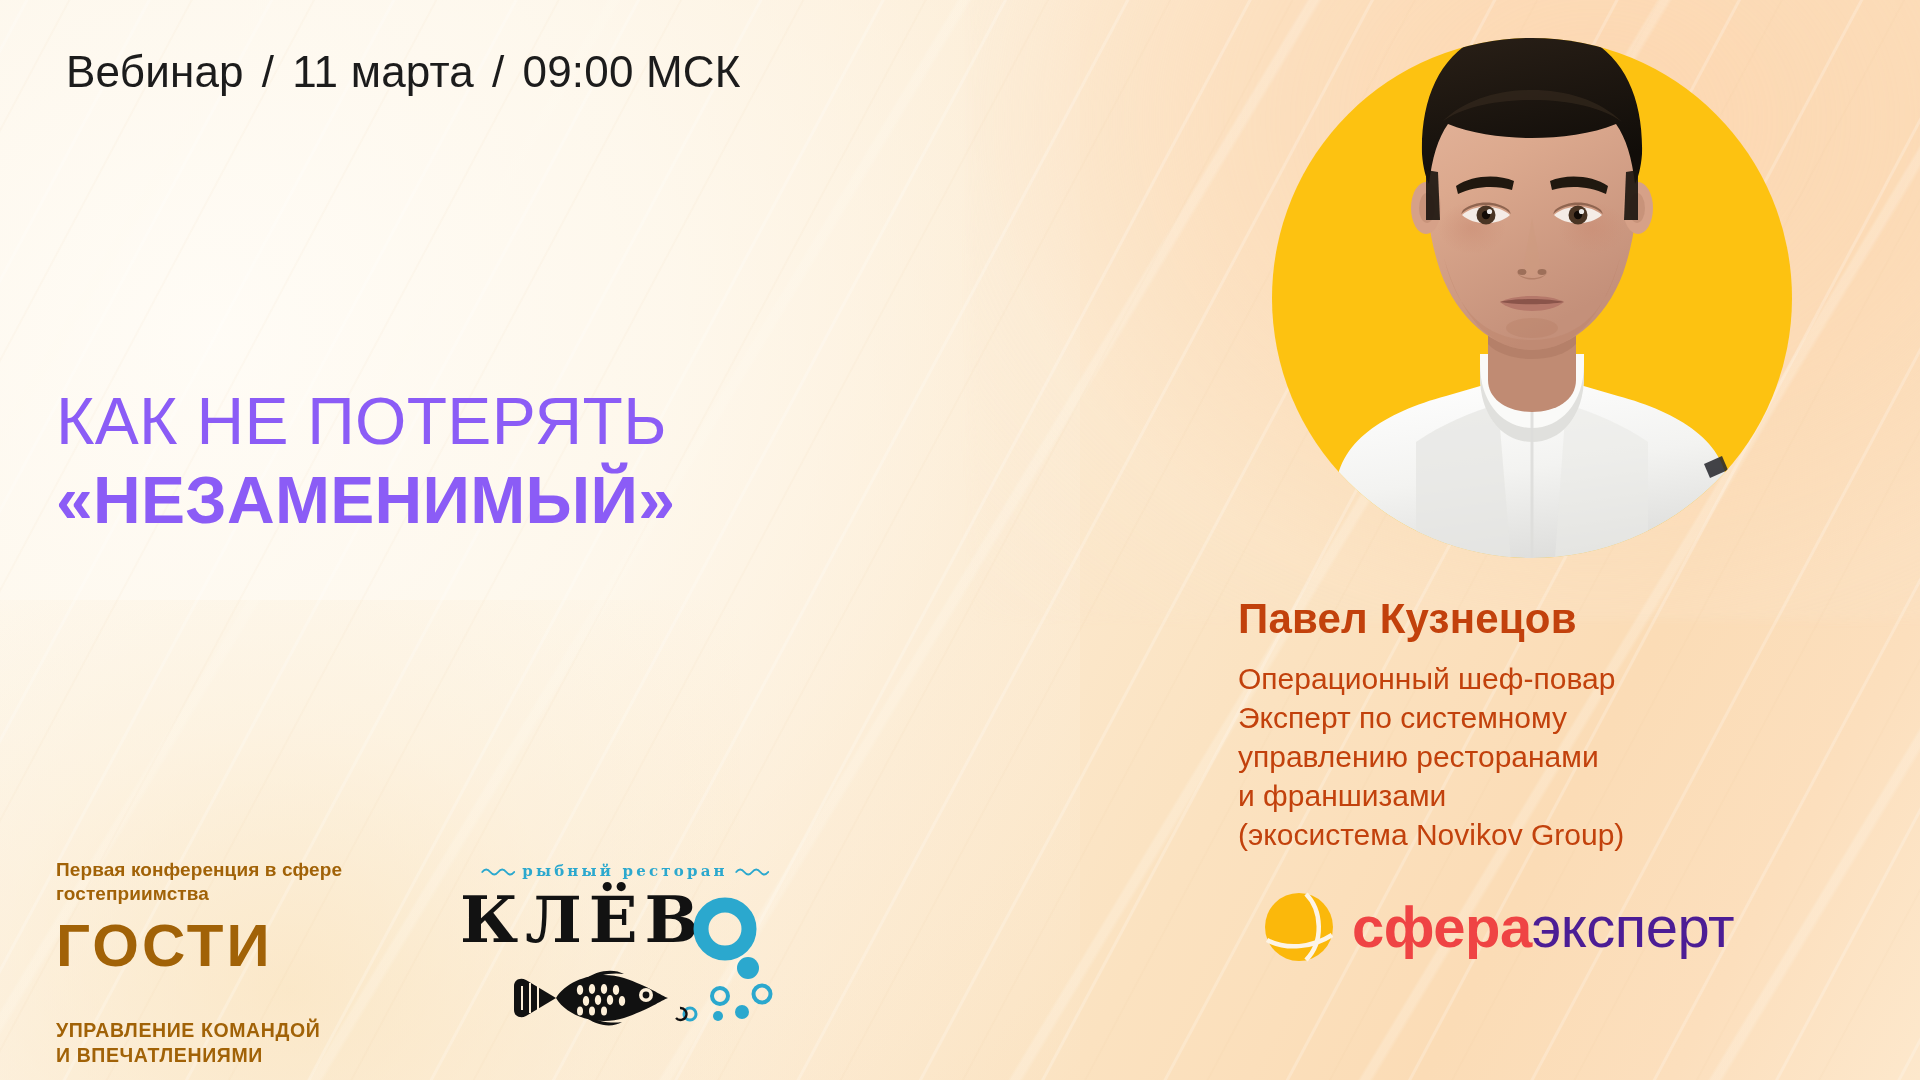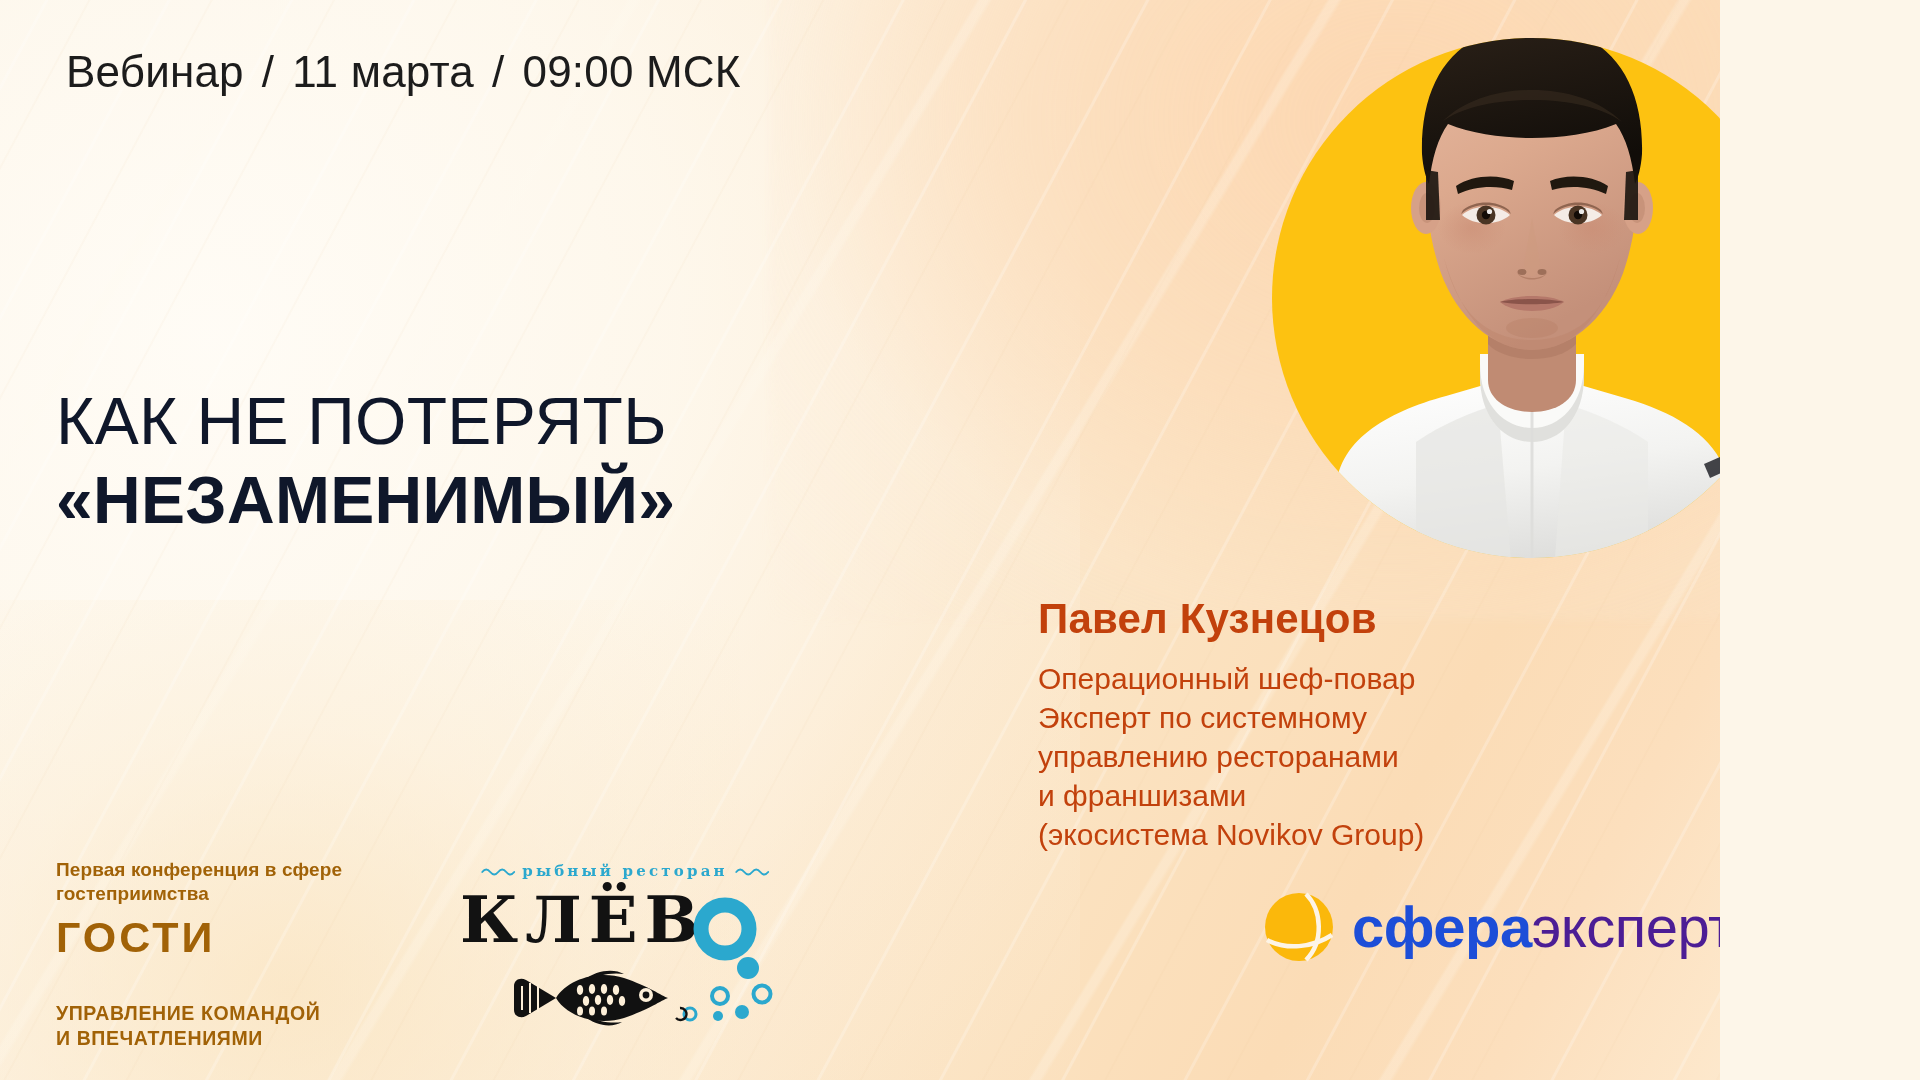--- a/index.html
+++ b/index.html
@@ -9,21 +9,21 @@
   }
   body {
     font-family: "Liberation Sans", sans-serif;
     position: relative;
     background: #FDF6E9;
   }
 
   
   #banner {
     position: absolute; inset: 0;
-    width: 1720px; height: 1080px;
+    width: 1920px; height: 1080px;
     overflow: hidden;
   }
   .bg-base {
     position: absolute; inset: 0;
     background:
       linear-gradient(118deg,
         #FBF1E2 0%,
         #FDF4E6 18%,
         #FDF0DC 34%,
         #FCEAD0 50%,
@@ -105,21 +105,21 @@
     color: #1C1C1C;
     padding: 0 18px;
     font-weight: 400;
   }
 
   
   #headline {
     position: absolute;
     left: 56px; top: 338px;
     width: 1050px;
-    color: #0f172a;
+    color: #8b5cf6;
     font-size: 66px;
     line-height: 1.19;
     text-transform: uppercase;
     letter-spacing: 0.3px;
   }
   #headline .ln { display: block; white-space: nowrap; }
   #headline .thin { font-weight: 400; }
   #headline .bold { font-weight: 700; }
 
   
@@ -170,21 +170,21 @@
     color: #a16207;
   }
   #gosti .g-top {
     font-size: 19px;
     font-weight: 700;
     line-height: 1.28;
     letter-spacing: 0.1px;
     margin-bottom: 9px;
   }
   #gosti .g-word {
-    font-size: 43px;
+    font-size: 60px;
     font-weight: 700;
     letter-spacing: 3px;
     line-height: 1;
     margin-bottom: 18px;
   }
   #gosti .g-sub {
     font-size: 19.5px;
     font-weight: 700;
     line-height: 1.30;
     letter-spacing: 0.6px;
@@ -233,21 +233,21 @@
     align-items: center;
     gap: 16px;
   }
   #sfera .sf-text {
     font-size: 58px;
     font-weight: 700;
     line-height: 1;
     letter-spacing: -0.5px;
     white-space: nowrap;
   }
-  #sfera .sf-dark { color: #1d4ed8; }
+  #sfera .sf-dark { color: #ef4444; }
   #sfera .sf-orange { color: #4c1d95; font-weight: 400; }
 </style>
 </head>
 <body>
 
 <div id="banner">
 
   <div class="bg-base"></div>
   <div class="bg-cream-left"></div>
   <div class="bg-peach-tr"></div>

